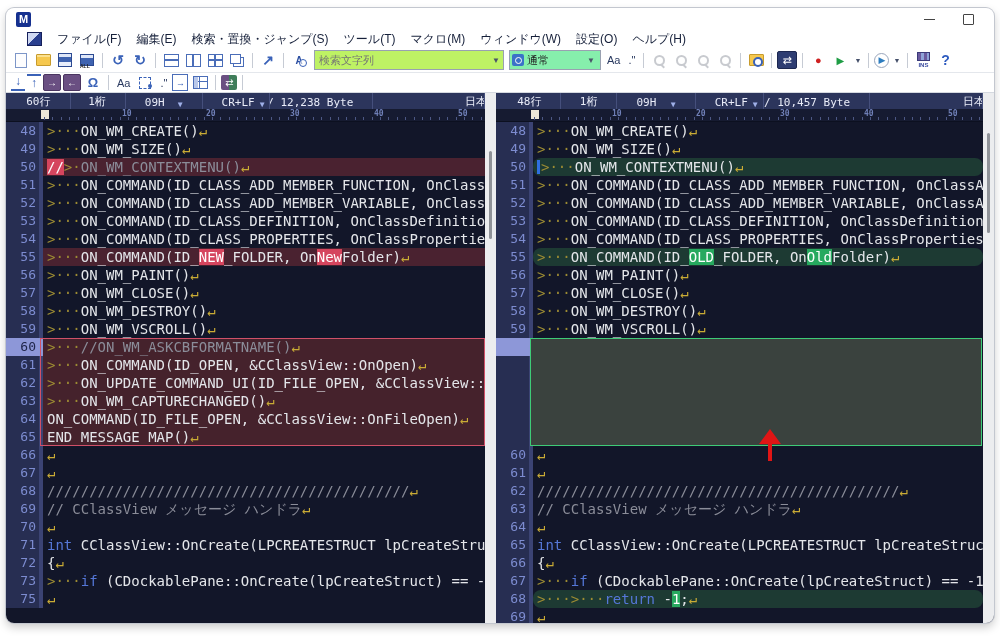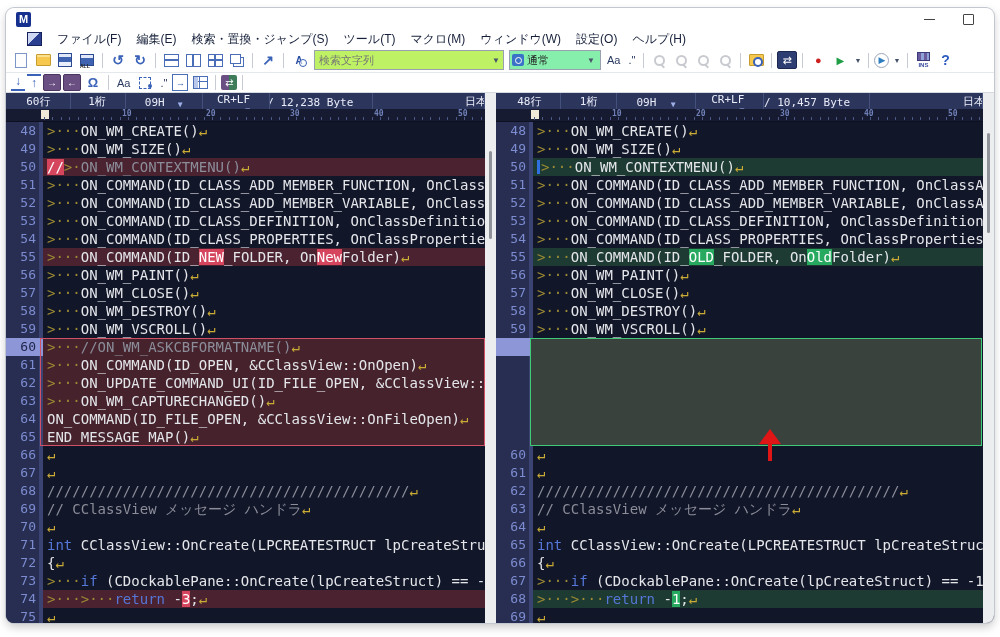--- a/index.html
+++ b/index.html
@@ -95,40 +95,40 @@
   .pane-left{width:479px;flex:none;}
   .pane-right{flex:1;}
   .vscroll{width:11px;background:#ecedef;position:relative;flex:none;}
   .vthumb{position:absolute;left:4px;width:3px;background:#8f9298;border-radius:2px;}
   .statusbar{height:16px;background:#2c355c;color:#e9ecf8;font-size:11px;display:flex;align-items:stretch;
       font-family:"DejaVu Sans Mono",monospace;flex:none;overflow:hidden;}
   .scell{padding:0 19px;border-right:1px solid #454f7c;display:flex;align-items:flex-end;white-space:nowrap;overflow:hidden;}
   .scell:nth-child(1){width:50px;justify-content:flex-end;}
   .scell:nth-child(2){width:32px;justify-content:flex-end;}
   .scell:nth-child(3){width:74px;}
-  .scell:nth-child(4){width:56px;flex-direction:column;}
+  .scell:nth-child(4){width:56px;}
   .scell:nth-child(5){width:126px;justify-content:flex-end;}
   .scell:nth-child(6){width:66px;margin-top:33px;}
   .scell:nth-child(7){flex:1;}
   .sdd{color:#9fb0e8;margin-left:auto;font-size:8px;padding-left:5px;}
   .ruler{height:12px;background:#161b31;position:relative;flex:none;border-bottom:1px solid #0c1020;font-weight:bold;}
   .rdots{position:absolute;left:38px;right:0;bottom:1px;height:3px;
       background:repeating-linear-gradient(90deg,#4d5884 0 1px,transparent 1px 8.4px);}
   .rcursor{position:absolute;left:35px;top:1px;width:8px;height:9px;background:#efe8d8;}
   .rnum{position:absolute;top:0;font-size:8px;color:#7080b8;font-family:"DejaVu Sans Mono",monospace;}
   .code{flex:1;position:relative;overflow:hidden;font-family:"DejaVu Sans Mono",monospace;
       font-size:14px;line-height:18px;}
   .row{display:flex;height:18px;white-space:pre;overflow:hidden;}
   .gut{width:30px;flex:none;background:#272e52;color:#7d8cd0;text-align:right;padding-right:3px;
       font-size:13px;border-right:4px solid #3b4373;}
   .gut.cur{background:#8d97d8;color:#20264c;border-right-color:#8d97d8;}
   .txt{flex:1;padding-left:4px;color:#e4e6ea;min-width:0;overflow:hidden;}
   .pL .row.chg .txt{background:#4a2230;}
   .pL .row.blk .txt{background:#45222c;}
-  .pR .row.chg .txt{background:#1d3a33;}
+  .pR .row.chg .txt{background:#1d3a33;border-radius:8px;}
   .sg-tab{color:#9d8c33;}
   .sg-ret{color:#c9ab35;}
   .sg-cmt{color:#8b8d99;}
   .sg-kw{color:#5577d8;}
   .pL .sg-hl{background:#d5455e;color:#fff;}
   .pR .sg-hl{background:#27a95f;color:#fff;}
   .sg-cursor{display:inline-block;width:3px;height:14px;background:#2f6fe0;vertical-align:-2px;margin-right:1px;}
   .blk-overlay{position:absolute;left:34px;right:0;border:1px solid #d05068;pointer-events:none;box-sizing:border-box;}
   .gap-overlay{position:absolute;left:34px;right:1px;background:#3a423e;border:1px solid #3ecb77;
       pointer-events:none;box-sizing:border-box;}
@@ -296,21 +296,20 @@
             <div class="row blk"><span class="gut">64</span><span class="txt"><span class="sg-txt">ON_COMMAND(ID_FILE_OPEN, &amp;CClassView::OnFileOpen)</span><span class="sg-ret">↵</span></span></div>
             <div class="row blk"><span class="gut">65</span><span class="txt"><span class="sg-txt">END_MESSAGE_MAP()</span><span class="sg-ret">↵</span></span></div>
             <div class="row"><span class="gut">66</span><span class="txt"><span class="sg-ret">↵</span></span></div>
             <div class="row"><span class="gut">67</span><span class="txt"><span class="sg-ret">↵</span></span></div>
             <div class="row"><span class="gut">68</span><span class="txt"><span class="sg-cmt">///////////////////////////////////////////</span><span class="sg-ret">↵</span></span></div>
             <div class="row"><span class="gut">69</span><span class="txt"><span class="sg-cmt">// CClassView メッセージ ハンドラ</span><span class="sg-ret">↵</span></span></div>
             <div class="row"><span class="gut">70</span><span class="txt"><span class="sg-ret">↵</span></span></div>
             <div class="row"><span class="gut">71</span><span class="txt"><span class="sg-kw">int</span><span class="sg-txt"> CClassView::OnCreate(LPCREATESTRUCT lpCreateStruc</span></span></div>
             <div class="row"><span class="gut">72</span><span class="txt"><span class="sg-txt">{</span><span class="sg-ret">↵</span></span></div>
             <div class="row"><span class="gut">73</span><span class="txt"><span class="sg-tab">&gt;···</span><span class="sg-kw">if</span><span class="sg-txt"> (CDockablePane::OnCreate(lpCreateStruct) == -1</span></span></div>
-            <div class="row chg"><span class="gut">74</span><span class="txt"><span class="sg-tab">&gt;···&gt;···</span><span class="sg-kw">return</span><span class="sg-txt"> -</span><span class="sg-hl">3</span><span class="sg-txt">;</span><span class="sg-ret">↵</span></span></div>
             <div class="row"><span class="gut">75</span><span class="txt"><span class="sg-ret">↵</span></span></div>
             <div class="blk-overlay" style="top: 216px; height: 108px;"></div>
           </div>
       </div>
       <div class="vscroll">
         <div class="vthumb" style="top:58px;height:88px;"></div>
       </div>
       <div class="pane pane-right pR">
         <div class="statusbar" id="statusR">
             <div class="scell">

